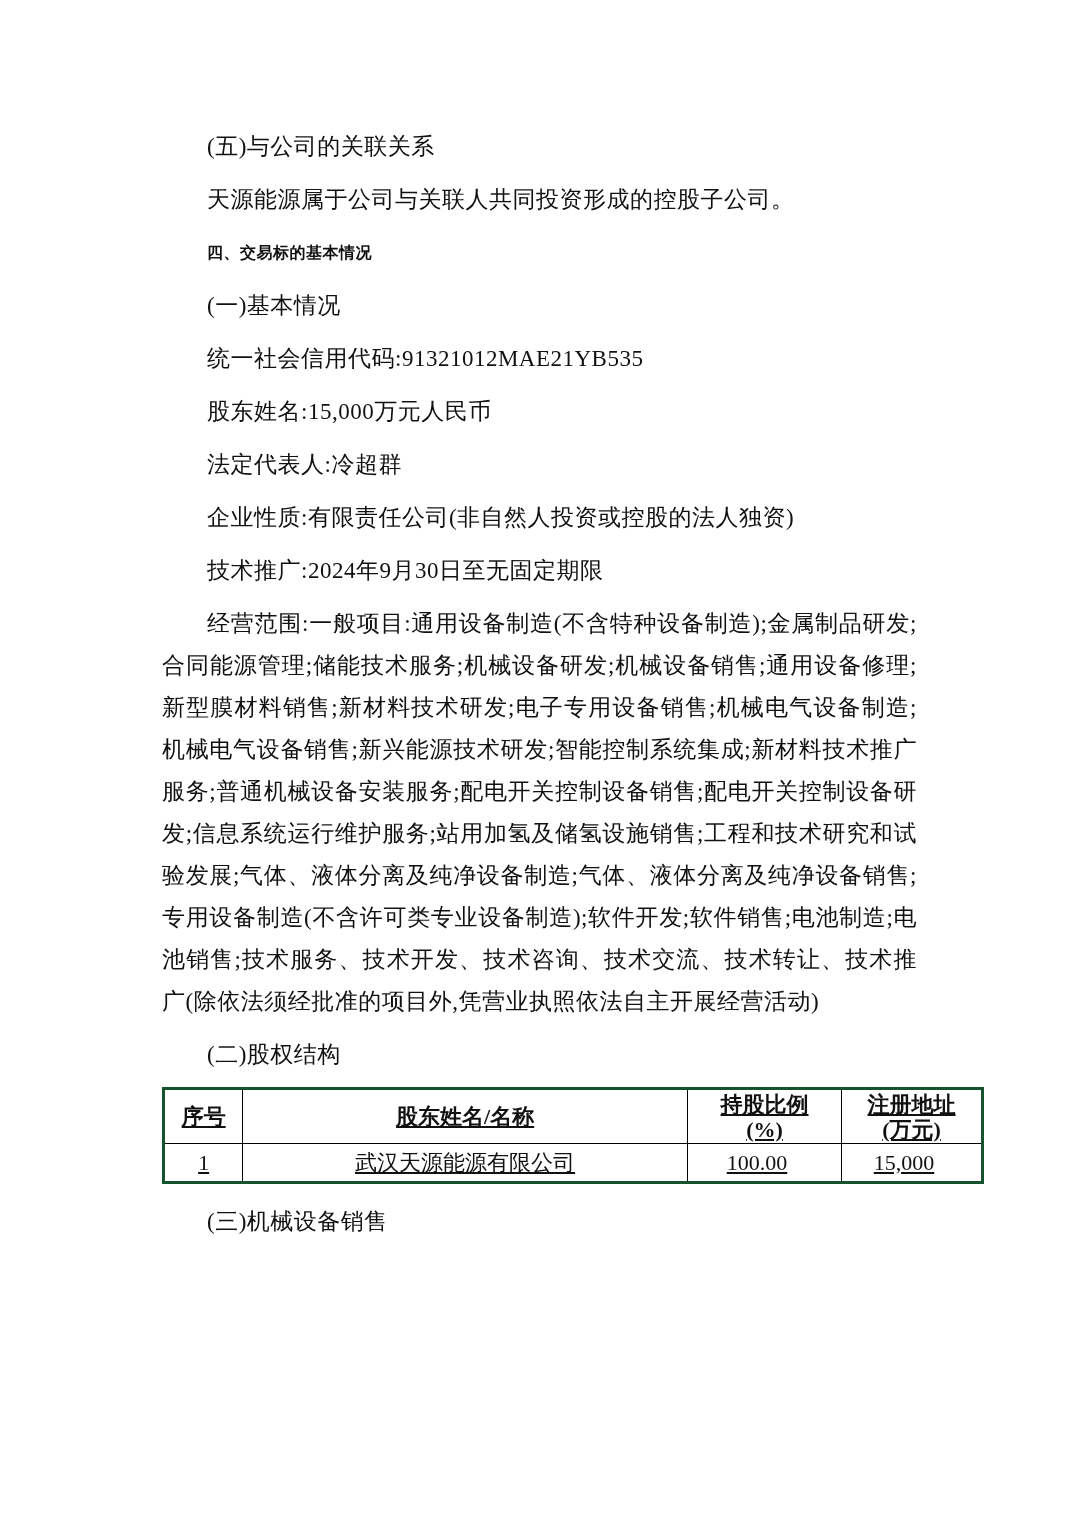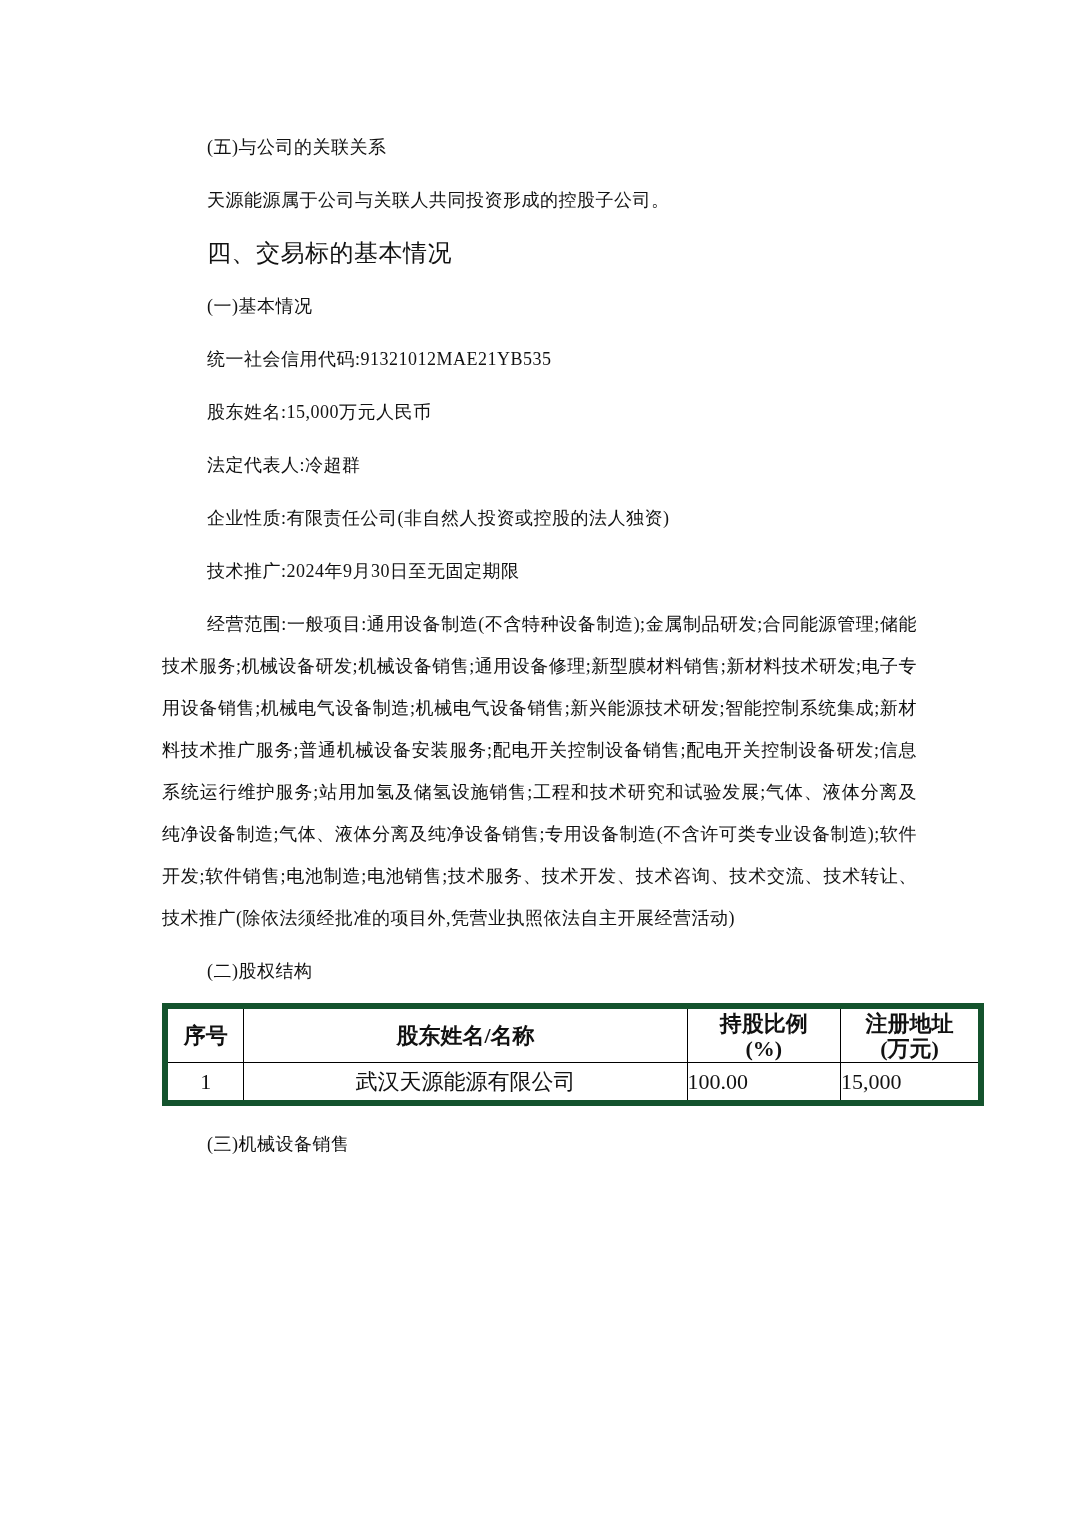--- a/index.html
+++ b/index.html
@@ -14,41 +14,42 @@
     margin: 0 auto;
     background: #ffffff;
     box-sizing: border-box;
     padding: 126px 163px 0 162px;
     font-family: "Liberation Serif", "DejaVu Serif", serif;
     color: #111111;
     overflow: hidden;
   }
   .para {
     margin: 0 0 11px 0;
-    font-size: 18px;
+    font-size: 23px;
     line-height: 42px;
     text-indent: 45px;
     letter-spacing: 0.5px;
     white-space: normal;
   }
   .heading {
-    font-weight: normal;
-    font-size: 24px;
+    font-weight: bold;
+    font-size: 16px;
     font-family: "Liberation Serif", "DejaVu Serif", serif;
   }
   .long {
     text-align: justify;
     text-justify: inter-ideograph;
   }
   table.share-table {
     border-collapse: collapse;
     table-layout: fixed;
     width: 822px;
     margin: 0 0 17px 0;
-    border: 6px solid #14532d;
+    border: 3px solid #14532d;
+    text-decoration: underline;
   }
   table.share-table th,
   table.share-table td {
     border: 1px solid #000000;
     font-size: 22px;
     padding: 0;
     overflow: hidden;
   }
   table.share-table th {
     font-weight: bold;
@@ -57,21 +58,21 @@
     height: 53px;
     line-height: 25px;
   }
   table.share-table td {
     height: 37px;
     vertical-align: middle;
     text-align: center;
     line-height: 26px;
   }
   table.share-table td.num {
-    text-align: left;
+    text-align: center;
     padding-right: 15px;
   }
   table.share-table tr.total-row td {
     font-weight: bold;
   }
   .col-index  { width: 72px; }
   .col-name   { width: 404px; }
   .col-ratio  { width: 140px; }
   .col-amount { width: 128px; }
   .th-line { display: block; }

